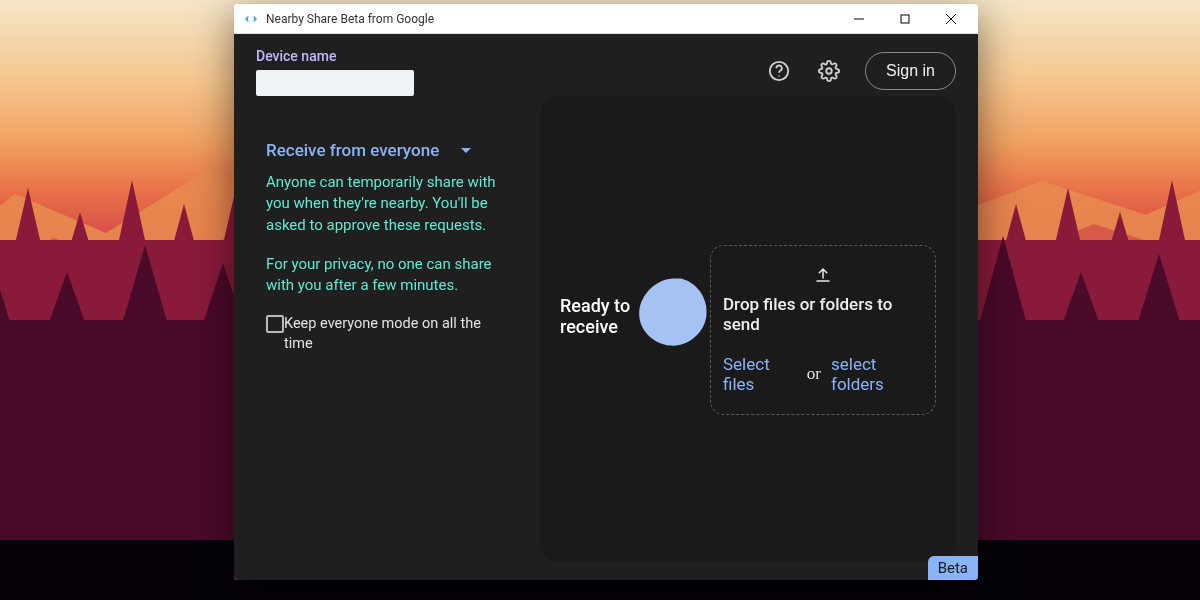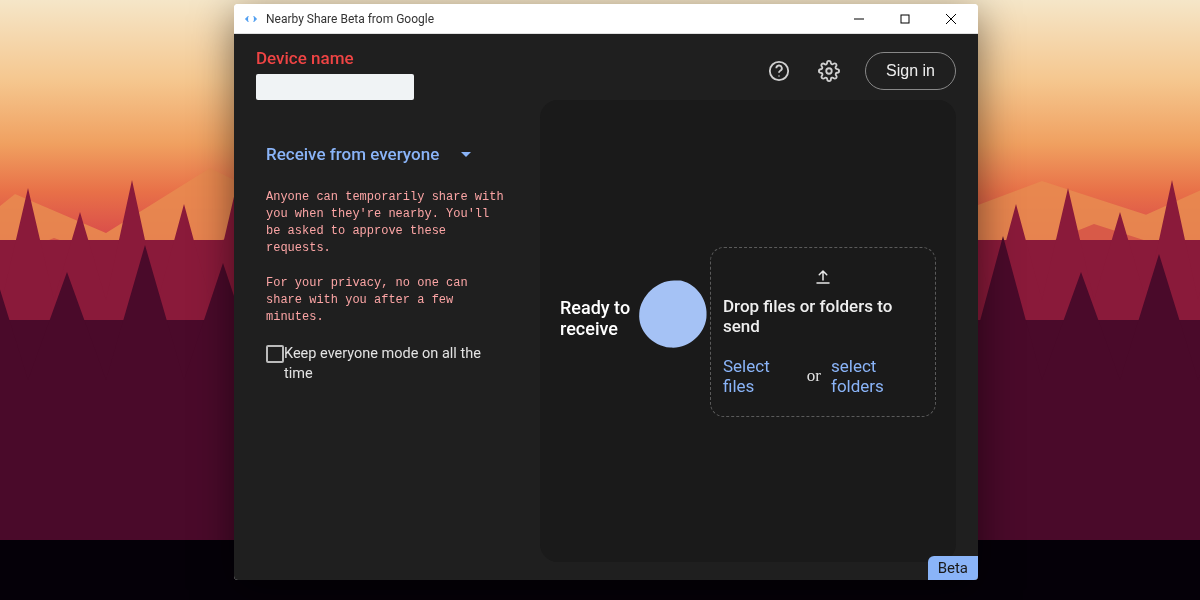--- a/index.html
+++ b/index.html
@@ -24,32 +24,32 @@
   .window { position:absolute; left:234px; top:4px; width:744px; height:576px; border-radius:4px; overflow:hidden; box-shadow:0 10px 40px rgba(0,0,0,.5); background:#fff;}
   .titlebar { height:30px; background:#fff; display:flex; align-items:center; padding:0 8px; border-bottom:1px solid #e0e0e0;}
   .titlebar .app-icon { width:14px; height:14px; margin:0 8px 0 2px; display:flex; align-items:center; justify-content:center;}
   .titlebar .title { font-size:12px; color:#333; flex:1;}
   .winbtns { display:flex; gap:0; margin-right:-4px;}
   .winbtn { width:46px; height:30px; display:flex; align-items:center; justify-content:center; cursor:pointer;}
   .winbtn svg { width:10px; height:10px; }
 
   .app { background:#1f1f1f; height:calc(100% - 30px); position:relative; color:#e8e8e8; display:flex; flex-direction:column;}
   .topbar { display:flex; align-items:flex-start; padding:14px 22px 0 22px; }
-  .devname-label { font-size:17px; font-weight:500; color:#ef4444; margin-bottom:6px;}
+  .devname-label { font-size:14px; font-weight:500; color:#c4b5fd; margin-bottom:6px;}
   .devname-input { width:158px; height:26px; background:#f0f3f5; border:none; border-radius:2px; padding:0 6px; font-size:14px; color:#333;}
   .topbar-right { margin-left:auto; display:flex; align-items:center; gap:22px; padding-top:4px;}
   .iconbtn { width:28px; height:28px; display:flex; align-items:center; justify-content:center; cursor:pointer; color:#cfcfcf;}
   .iconbtn svg { width:22px; height:22px; }
   .signin { border:1px solid #888; border-radius:22px; padding:9px 20px; font-size:16px; color:#eee; cursor:pointer; background:transparent;}
 
   .body { display:flex; flex:1; padding:0 22px 18px 22px; gap:22px; min-height:0;}
   .left { width:262px; padding-top:44px;}
-  .dropdown { color:#8ab4f8; font-size:17px; font-weight:500; display:flex; align-items:center; gap:22px; cursor:pointer; margin-bottom:25px; padding-left:10px;}
+  .dropdown { color:#8ab4f8; font-size:17px; font-weight:500; display:flex; align-items:center; gap:22px; cursor:pointer; margin-bottom:12px; padding-left:10px;}
   .dropdown .caret { width:0; height:0; border-left:5px solid transparent; border-right:5px solid transparent; border-top:5px solid #8ab4f8;}
-  .desc { color:#fca5a5; font-size:12px; line-height:1.42; padding:0 10px; margin-bottom:18px;font-family:Liberation Mono, monospace;}
+  .desc { color:#5eead4; font-size:15px; line-height:1.42; padding:0 10px; margin-bottom:18px;}
   .checkbox-row { display:flex; align-items:flex-start; padding:0 10px; cursor:pointer;}
   .checkbox { width:18px; height:18px; border:2px solid #bbb; border-radius:2px; flex-shrink:0; margin-top:1px;}
   .checkbox-label { font-size:14.5px; color:#e2e2e2; line-height:1.35;}
 
   .right { flex:1; background:#1a1a1a; border-radius:18px; padding:22px 20px 20px 20px; display:flex; flex-direction:row; align-items:center; position:relative;}
   .ready { font-size:18px; font-weight:500; color:#fff; margin-bottom:28px;}
   .blob { width:130px; height:130px; margin-bottom:38px;}
   .blob svg { width:100%; height:100%;}
 
   .dropzone { width:100%; border:1.5px dashed #5a5a5a; border-radius:14px; padding:20px 12px 20px 12px; display:flex; flex-direction:column; align-items:center;}

